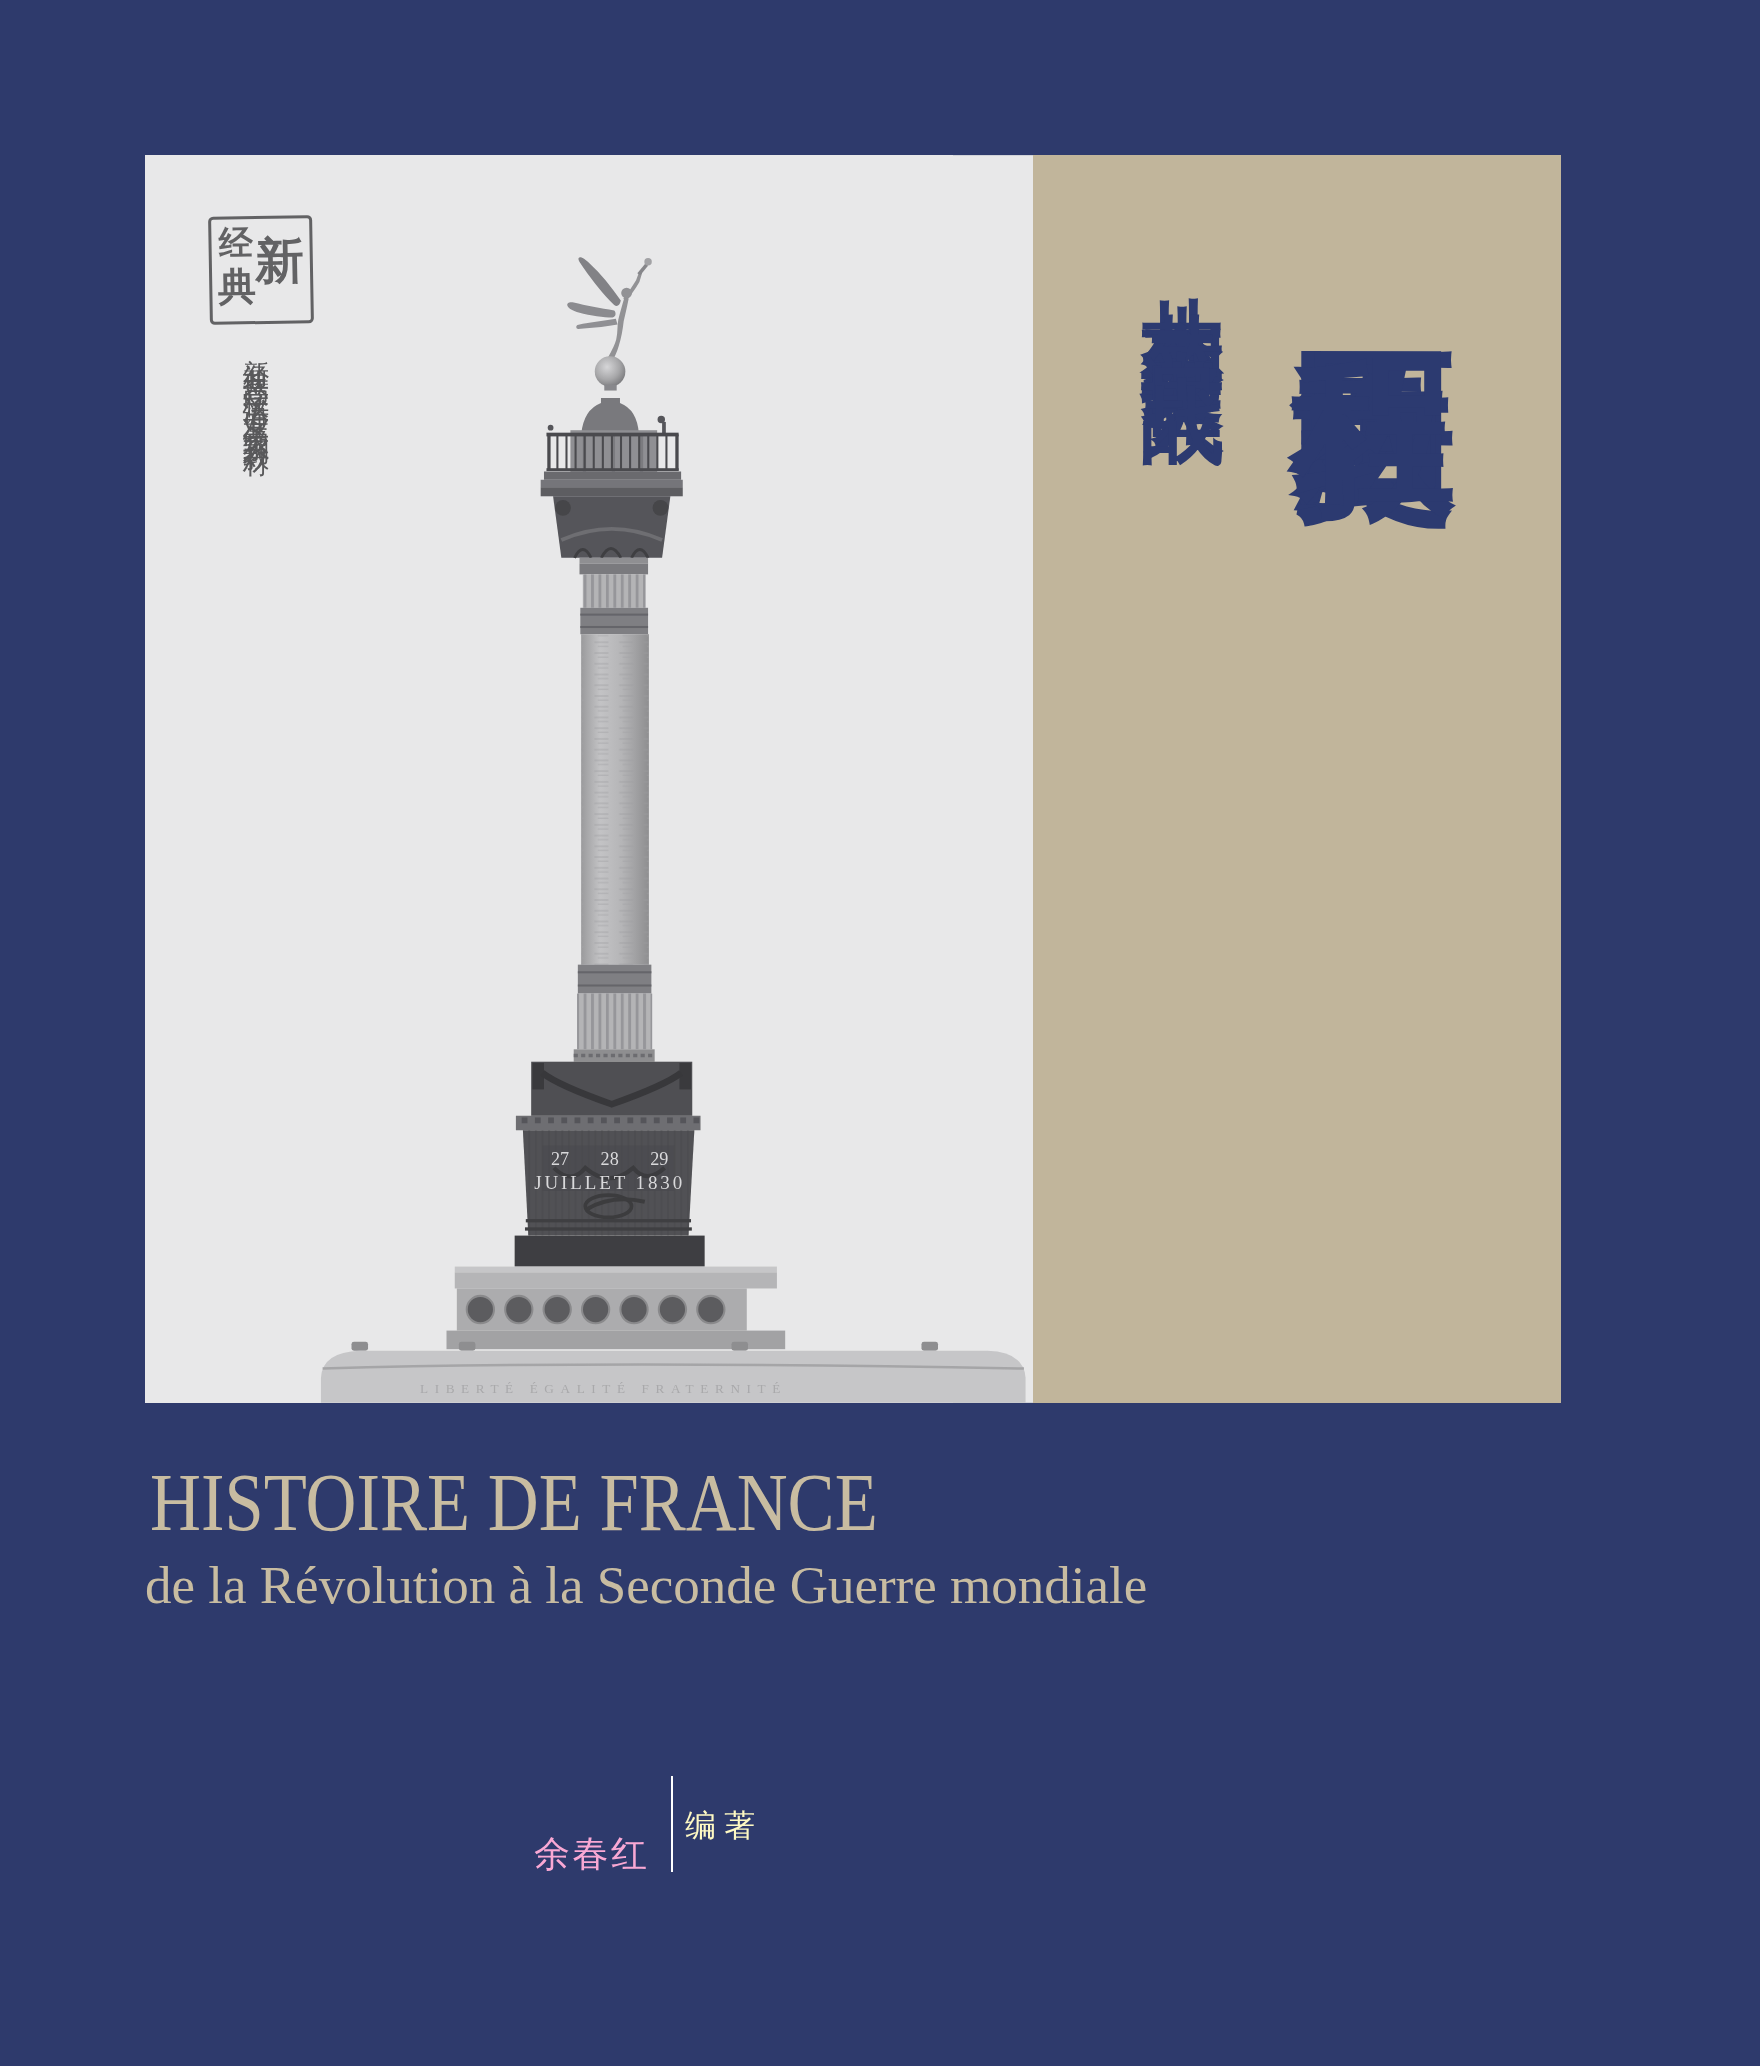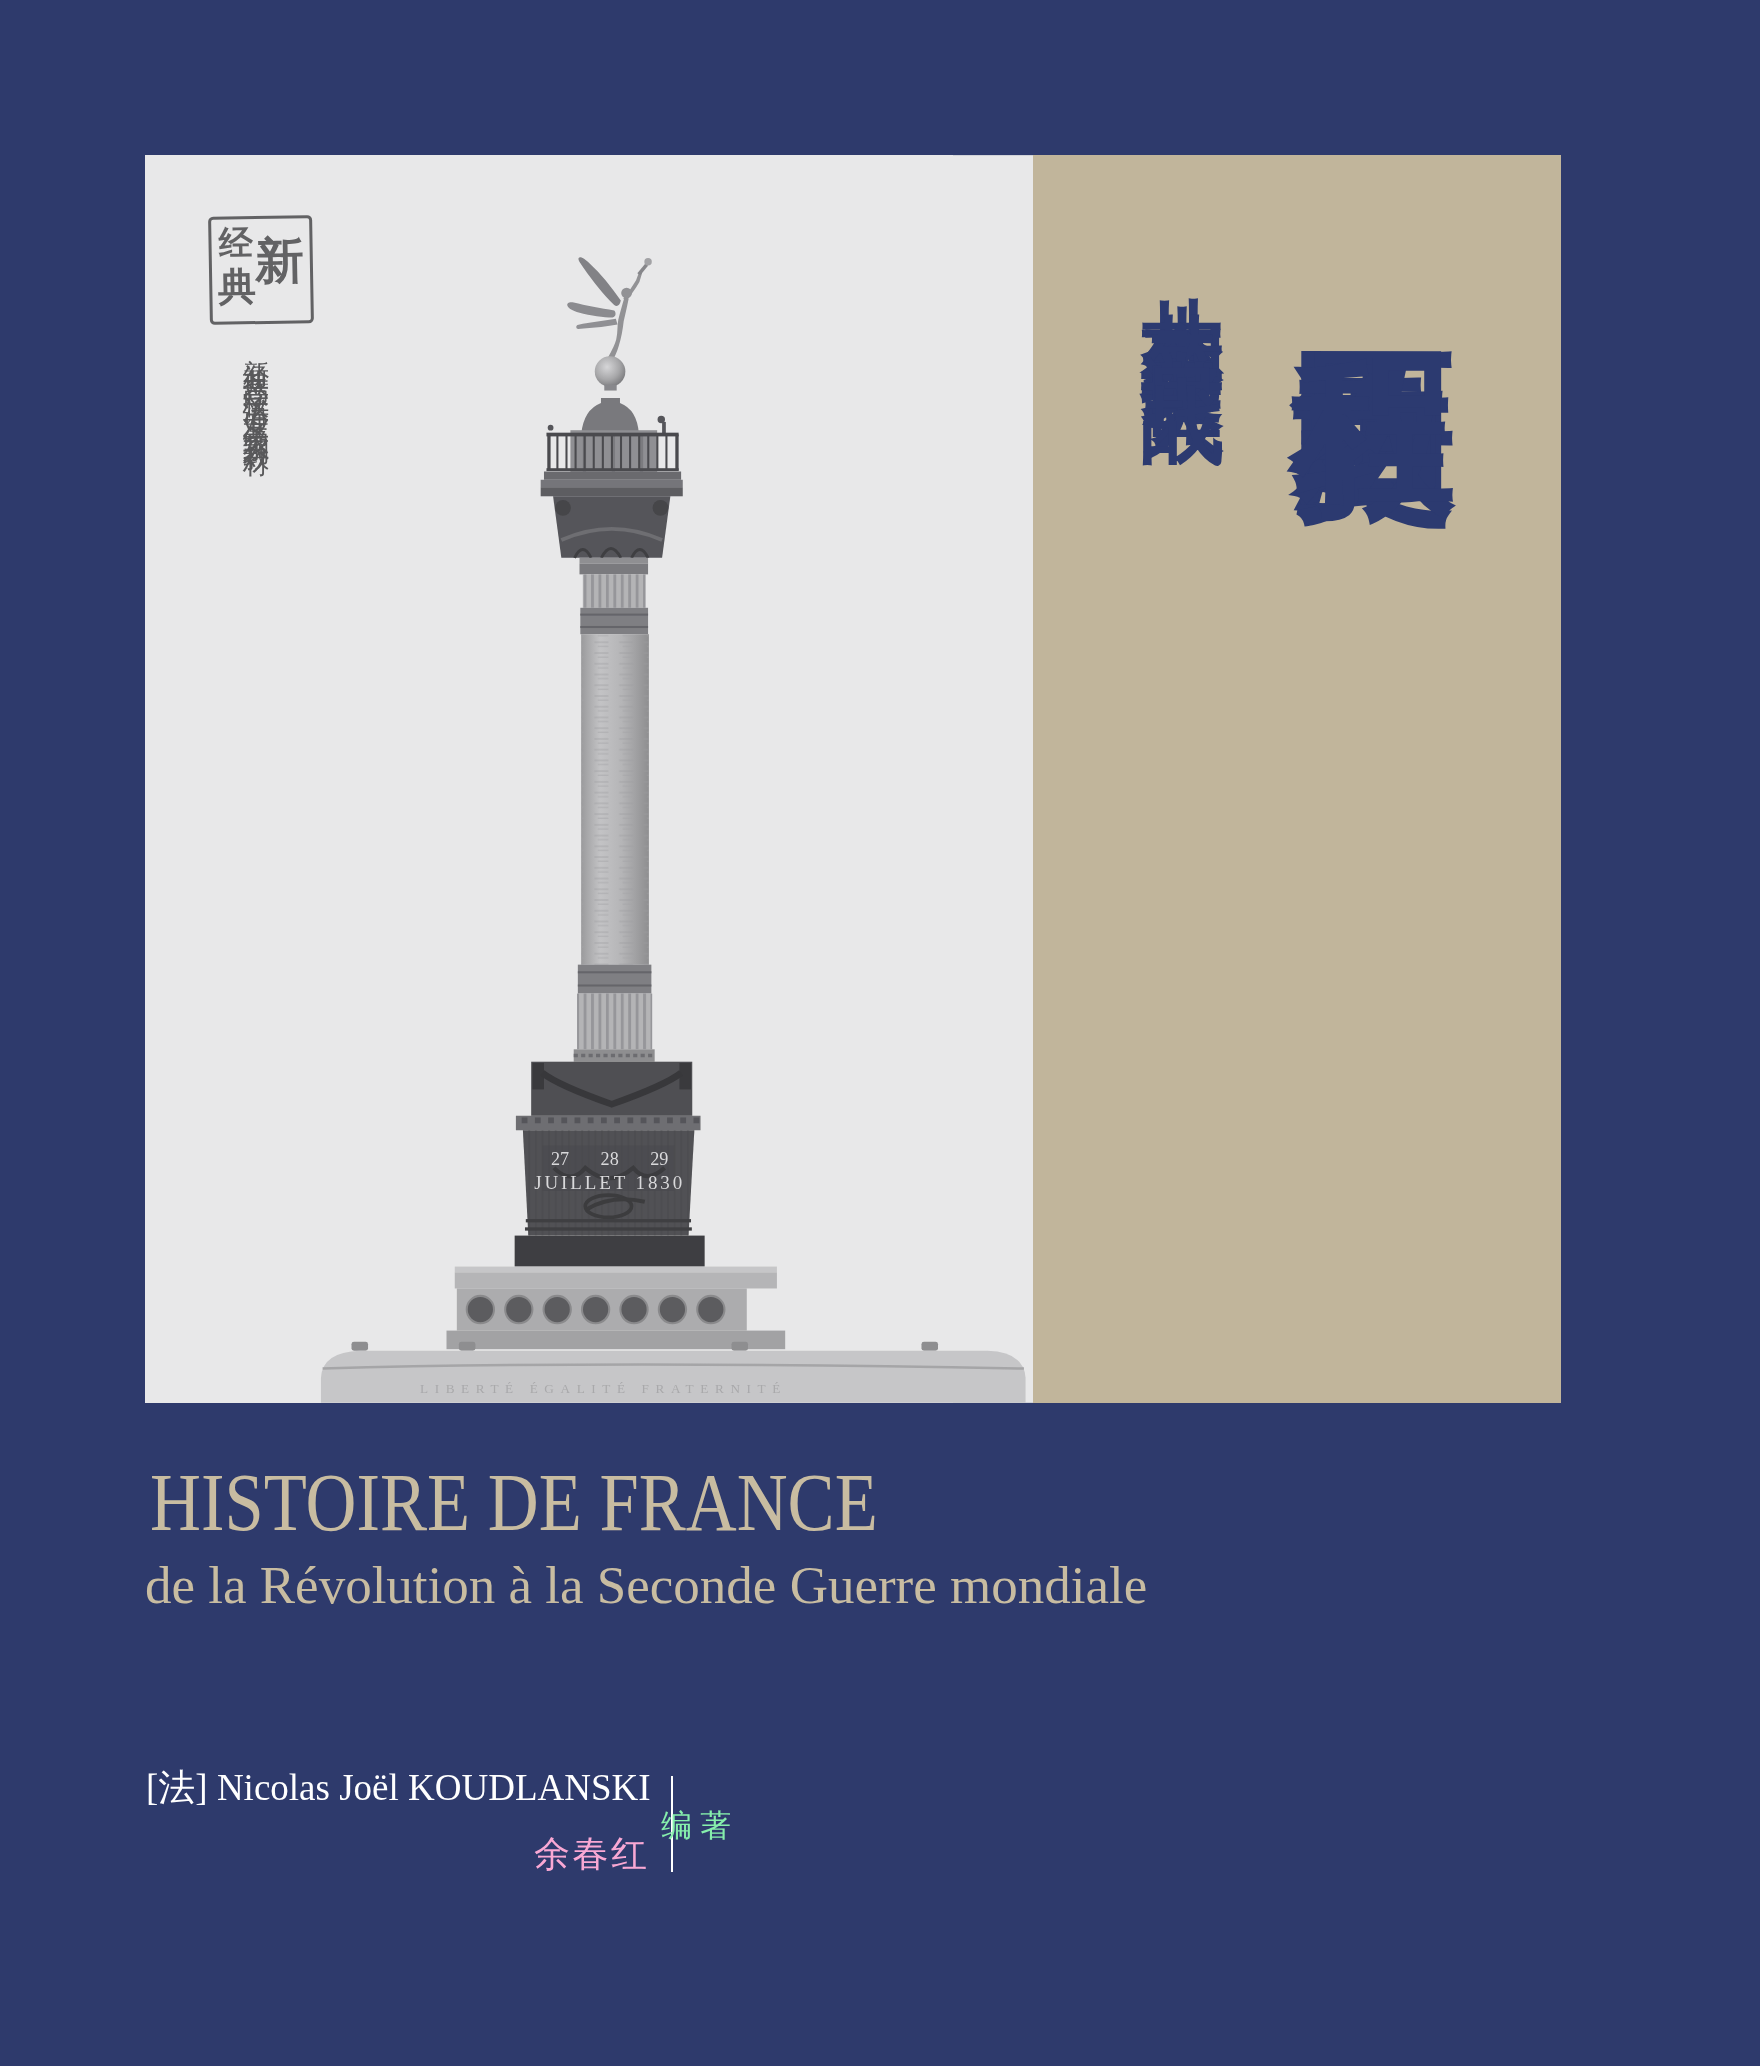--- a/index.html
+++ b/index.html
@@ -36,21 +36,21 @@
   
   #title-fr{left:150px;top:1461px;font-size:83px;line-height:1;color:#c8bca1;
     transform:scaleX(.85);transform-origin:left top;white-space:nowrap;}
   #subtitle-fr{left:145px;top:1559px;font-size:53px;line-height:1;
     color:#c8bca1;white-space:nowrap;}
 
   
   #author-fr{left:146px;top:1769px;font-size:37px;line-height:1;color:#ffffff;white-space:nowrap;}
   #author-cn{left:534px;top:1836px;font-size:36px;line-height:1;color:#f9a8d4;letter-spacing:2.5px;white-space:nowrap;}
   #author-divider{left:671px;top:1776px;width:2.1px;height:96px;background:#ffffff;}
-  #author-role{left:661px;top:1810px;font-size:31px;line-height:1;color:#86efac;letter-spacing:8.3px;white-space:nowrap;}
+  #author-role{left:685px;top:1810px;font-size:31px;line-height:1;color:#fef9c3;letter-spacing:8.3px;white-space:nowrap;}
 
   svg text{font-family:"Liberation Serif","DejaVu Serif",serif;}
 </style>
 </head>
 <body>
 
 <div id="cover">
 
   <div id="panel-photo" class="abs">
     <svg viewBox="0 0 2150 3021" width="888" height="1248" xmlns="http://www.w3.org/2000/svg">
@@ -232,19 +232,18 @@
   </div>
 
   <div id="series-name" class="abs">新经典高等学校法语专业高年级系列教材</div>
 
   <div id="title-cn" class="abs">法国历史教程</div>
   <div id="subtitle-cn" class="abs">从大革命到第二次世界大战</div>
 
   <div id="title-fr" class="abs">HISTOIRE DE FRANCE</div>
   <div id="subtitle-fr" class="abs">de la Révolution à la Seconde Guerre mondiale</div>
 
-  <div id="author-fr" class="abs">[法] Nicolas Joël KOUDLANSKI</div>
   <div id="author-cn" class="abs">余春红</div>
   <div id="author-divider" class="abs"></div>
   <div id="author-role" class="abs">编著</div>
 
 </div>
 
 
 </body></html>

